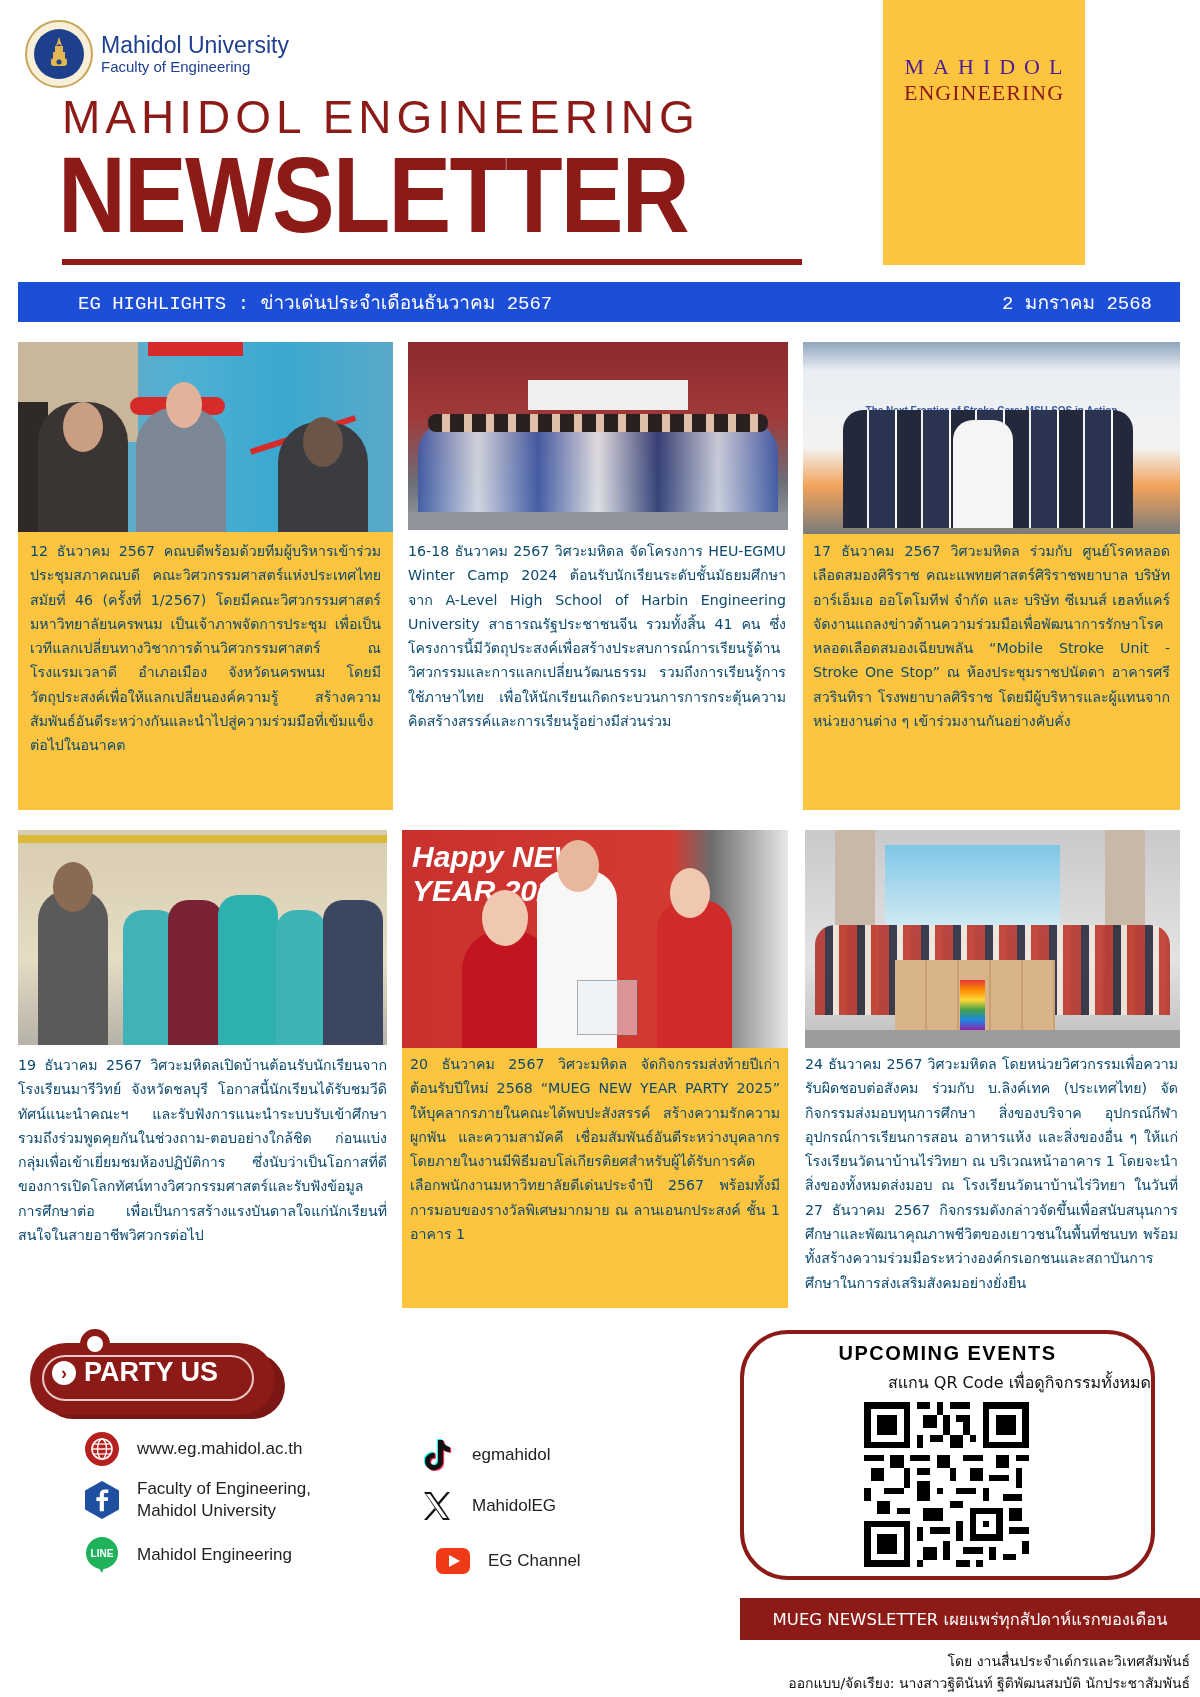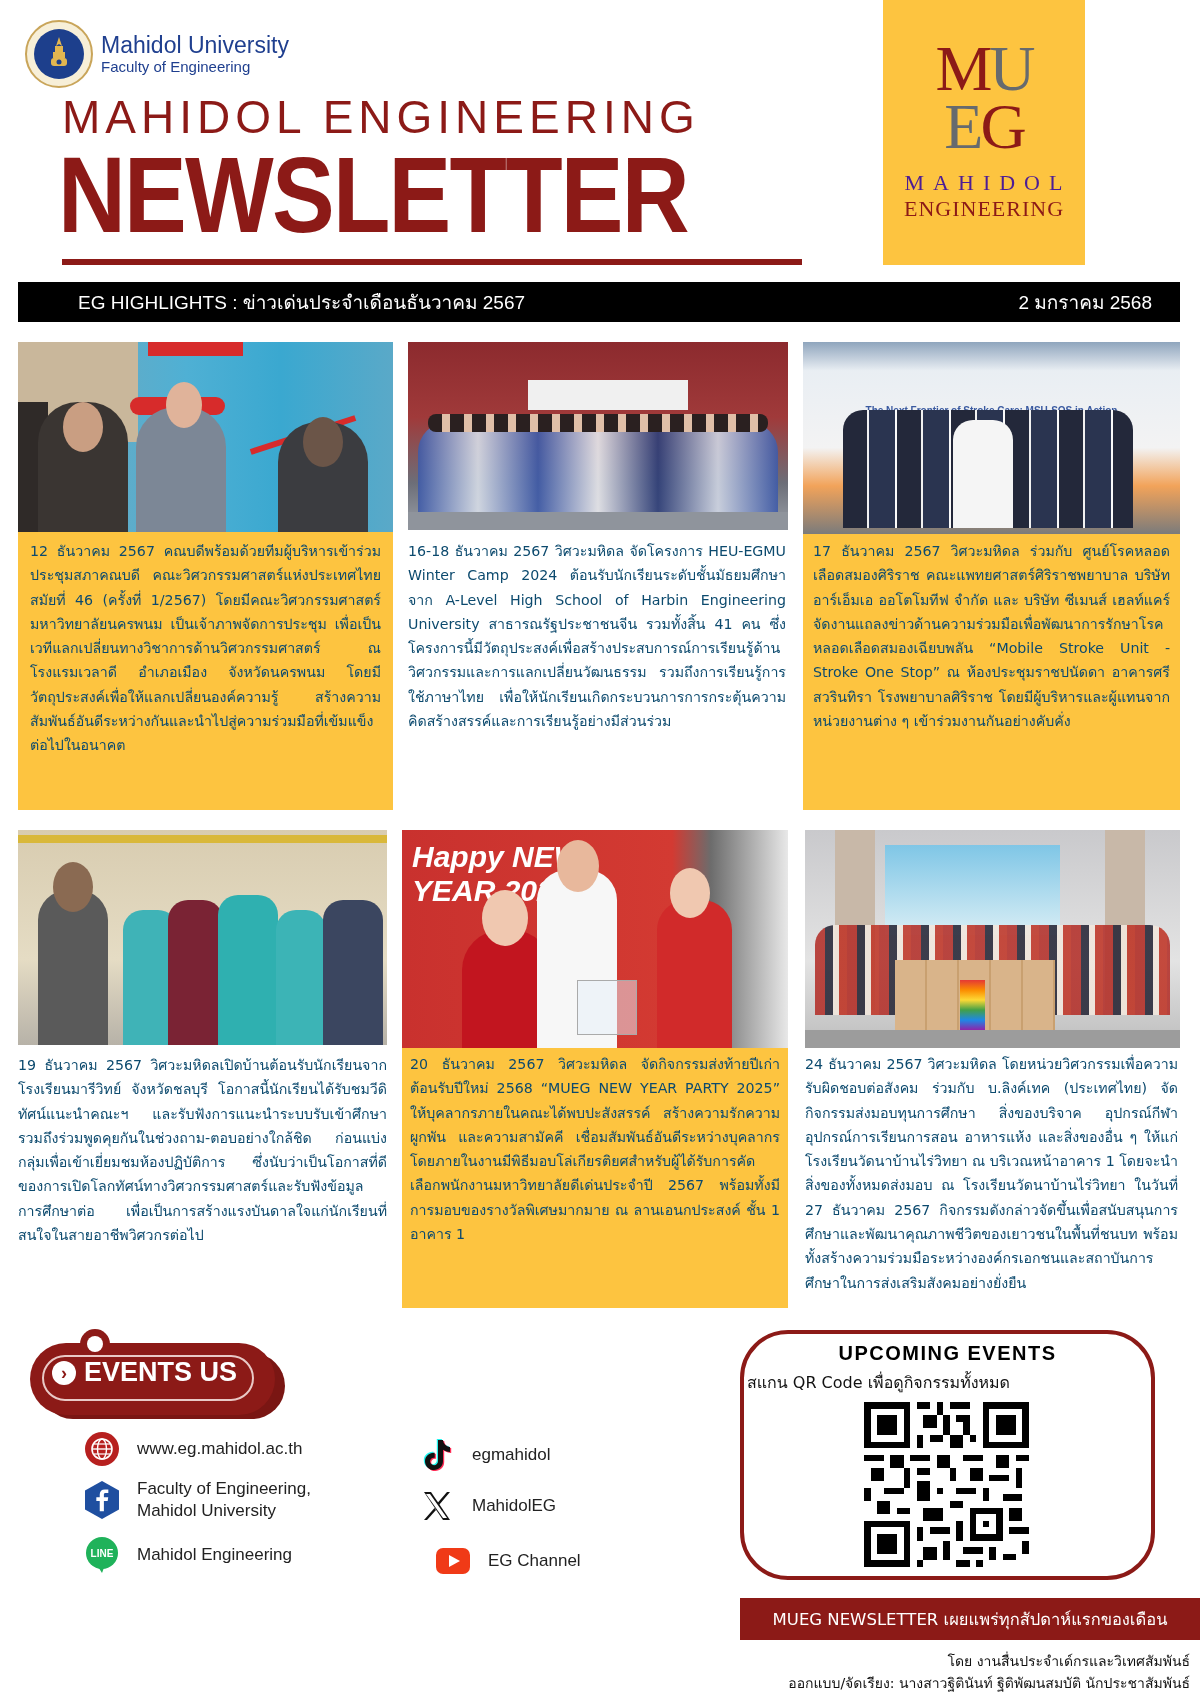--- a/index.html
+++ b/index.html
@@ -22,21 +22,21 @@
 
   
   .mueg-box { left: 883px; top: 0; width: 202px; height: 265px; background: #fdc440; display: flex; flex-direction: column; align-items: center; justify-content: flex-start; padding-top: 40px; }
   .mueg-mono { font-family: "Liberation Serif", serif; font-size: 64px; line-height: 58px; letter-spacing: -3px; text-align: center; }
   .mueg-mono .r { color: #8c1a17; }
   .mueg-mono .g { color: #666a6e; }
   .mueg-word1 { font-family: "Liberation Serif", serif; font-size: 22px; letter-spacing: 9px; color: #4c1d95; margin-top: 14px; padding-left: 8px; }
   .mueg-word2 { font-family: "Liberation Serif", serif; font-size: 22px; letter-spacing: 1px; color: #8c1a17; margin-top: 0px; }
 
   
-  .banner { left: 18px; top: 282px; width: 1162px; height: 40px; background: #000000; color: #fff; display: flex; align-items: center; justify-content: space-between; padding: 0 28px 0 60px; font-family: Liberation Sans, sans-serif; font-size: 19px; }
+  .banner { left: 18px; top: 282px; width: 1162px; height: 40px; background: #1d4ed8; color: #fff; display: flex; align-items: center; justify-content: space-between; padding: 0 28px 0 60px; font-family: Liberation Mono, monospace; font-size: 19px; }
 
   
   .card { position: absolute; }
   .card.yellow { background: #fdc440; }
   .card .photo { position: absolute; left: 0; top: 0; width: 100%; overflow: hidden; }
   .card .caption { position: absolute; left: 0; right: 0; font-family: "DejaVu Sans", sans-serif; font-size: 14.2px; line-height: 24.3px; color: #0c4a6e; text-align: justify; text-justify: inter-character; }
 
   
   .ph { width: 100%; height: 100%; position: relative; }
   .ph .shape { position: absolute; }
@@ -50,21 +50,21 @@
   .follow-inner { position: absolute; left: 12px; top: 30px; width: 212px; height: 46px; border: 2px solid #e9c9c6; border-radius: 23px; }
   .follow-label { position: absolute; left: 22px; top: 32px; display: flex; align-items: center; gap: 8px; color: #fff; font-family: "Liberation Sans", sans-serif; font-weight: 700; font-size: 27px; }
   .follow-arrow { width: 24px; height: 24px; border-radius: 50%; background: #fff; color: #8c1a17; font-size: 18px; line-height: 24px; text-align: center; font-weight: 700; }
 
   .social { position: absolute; display: flex; align-items: center; gap: 18px; font-family: "Liberation Sans", sans-serif; font-size: 17px; color: #222; }
   .social .ico { width: 34px; height: 34px; display: flex; align-items: center; justify-content: center; flex: none; }
 
   
   .upcoming { left: 740px; top: 1330px; width: 415px; height: 250px; border: 4px solid #8c1a17; border-radius: 48px; background: #fff; }
   .up-title { position: absolute; left: 0; right: 0; top: 8px; text-align: center; font-family: "Liberation Sans", sans-serif; font-weight: 700; font-size: 20px; letter-spacing: 1.5px; color: #000000; }
-  .up-sub { position: absolute; left: 3px; right: 0; top: 36px; text-align: left; font-family: "DejaVu Sans", sans-serif; font-size: 16px; color: #111; }
+  .up-sub { position: absolute; left: 3px; right: 0; top: 36px; text-align: right; font-family: "DejaVu Sans", sans-serif; font-size: 16px; color: #111; }
   .qr { position: absolute; left: 120px; top: 68px; width: 165px; height: 165px; }
 
   .bottom-banner { left: 740px; top: 1598px; width: 460px; height: 42px; background: #8c1a17; color: #fff; font-family: "DejaVu Sans", sans-serif; font-size: 16.5px; display: flex; align-items: center; justify-content: center; }
   .credit { right: 10px; font-family: "DejaVu Sans", sans-serif; font-size: 14px; color: #111; text-align: right; }
 </style>
 </head>
 <body>
 
 <div class="abs uni-logo">
   <div class="seal">
@@ -82,24 +82,20 @@
     <div class="uni-name">Mahidol University</div>
     <div class="uni-fac">Faculty of Engineering</div>
   </div>
 </div>
 
 <div class="abs title-top">MAHIDOL ENGINEERING</div>
 <div class="abs title-main">NEWSLETTER</div>
 <div class="abs title-rule"></div>
 
 <div class="abs mueg-box">
-  <div class="mueg-mono">
-    <div><span class="r">M</span><span class="g">U</span></div>
-    <div><span class="g">E</span><span class="r">G</span></div>
-  </div>
   <div class="mueg-word1">MAHIDOL</div>
   <div class="mueg-word2">ENGINEERING</div>
 </div>
 
 <div class="abs banner">
   <span>EG HIGHLIGHTS : ข่าวเด่นประจำเดือนธันวาคม 2567</span>
   <span>2 มกราคม 2568</span>
 </div>
 
 <div class="card yellow" style="left:18px; top:342px; width:375px; height:468px;">
@@ -192,21 +188,21 @@
 </div>
 
 <div class="abs follow">
   <div class="follow-tag2"></div>
   <div class="follow-tag"></div>
   <div class="follow-hole"></div>
   <div class="follow-hole-in"></div>
   <div class="follow-inner"></div>
   <div class="follow-label">
     <span class="follow-arrow">›</span>
-    <span>EVENTS US</span>
+    <span>PARTY US</span>
   </div>
 </div>
 
 <div class="social" style="left:85px; top:1432px;">
   <span class="ico">
     <svg width="34" height="34" viewBox="0 0 34 34">
         <circle cx="17" cy="17" r="17" fill="#b7201f"></circle>
         <circle cx="17" cy="17" r="10" fill="none" stroke="#fff" stroke-width="1.6"></circle>
         <ellipse cx="17" cy="17" rx="4.5" ry="10" fill="none" stroke="#fff" stroke-width="1.4"></ellipse>
         <line x1="7" y1="17" x2="27" y2="17" stroke="#fff" stroke-width="1.4"></line>

